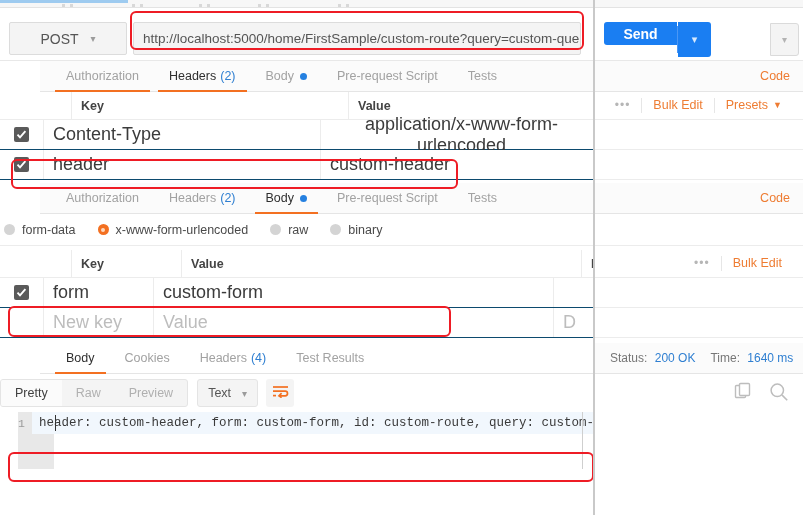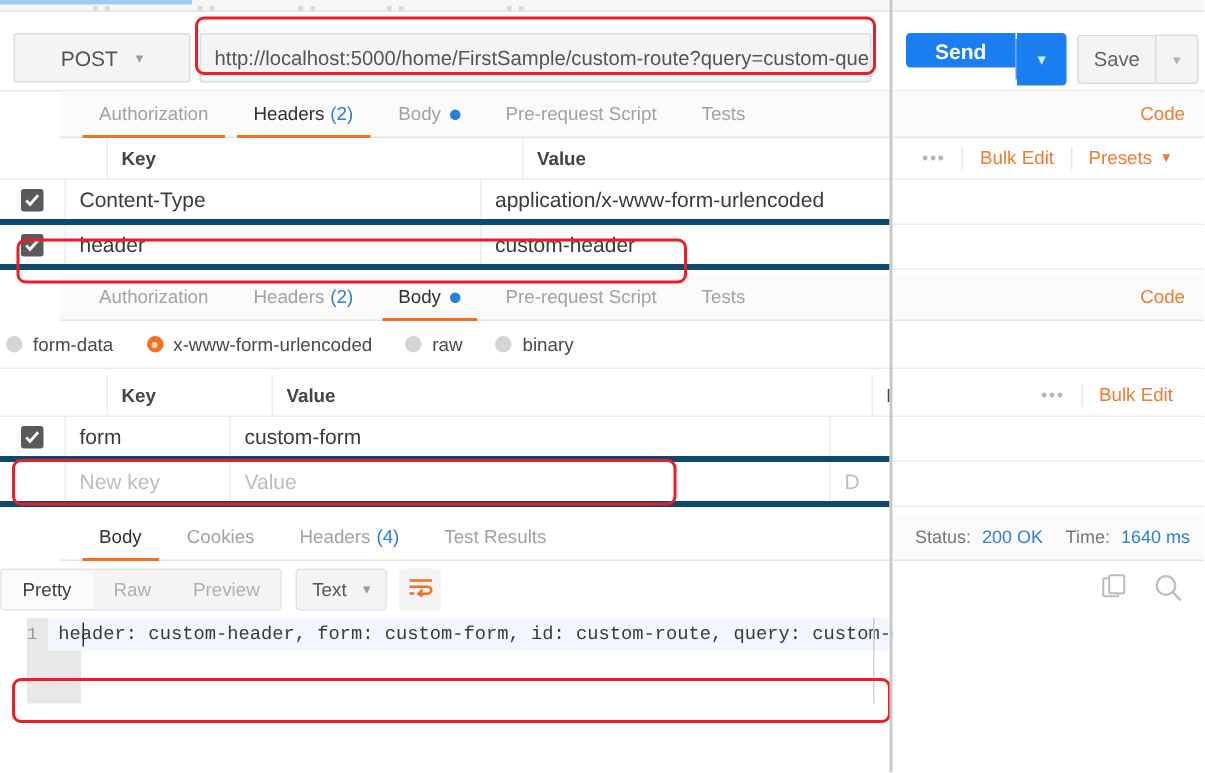--- a/index.html
+++ b/index.html
@@ -150,24 +150,24 @@
   .kv-head {
     position: relative; height: 28px;
     border-bottom: 1px solid #ececec;
     display: flex; align-items: center;
     font-size: 12.5px; font-weight: bold; color: #444;
     background: #fff;
     padding-left: 28px;
   }
   .kv-row {
     position: relative; height: 30px;
-    border-bottom: 4px solid #0c4a6e;
+    border-bottom: 1px solid #0c4a6e;
     display: flex; align-items: center;
     background: #fff;
-    font-size: 14px; color: #3b3b3b;
+    font-size: 18px; color: #3b3b3b; text-align: center;
   }
   .kv-row.empty { color: #bdbdbd; }
   .cb-cell { width: 43px; display:flex; align-items:center; justify-content:center; }
   .cb {
     width: 15px; height: 15px; border-radius: 2px;
     background: #5a5a5a;
     display:flex; align-items:center; justify-content:center;
     cursor: pointer;
   }
   .cb svg { display:block; }
@@ -515,23 +515,20 @@
   </div>
 
   <div class="right-pane">
 
     <div style="position:relative;height:53px;border-bottom:1px solid #e8e8e8;background:#fff;">
       <button class="send-btn">Send</button>
       <div class="send-sep"></div>
       <div class="send-caret">
         <span>▾</span>
       </div>
-      <div class="save-btn">
-        <span>Save</span>
-      </div>
       <div class="save-caret">
         <span>▾</span>
       </div>
     </div>
 
     <div class="code-link">
       <span>Code</span>
     </div>
 
     <div class="rp-actions">

